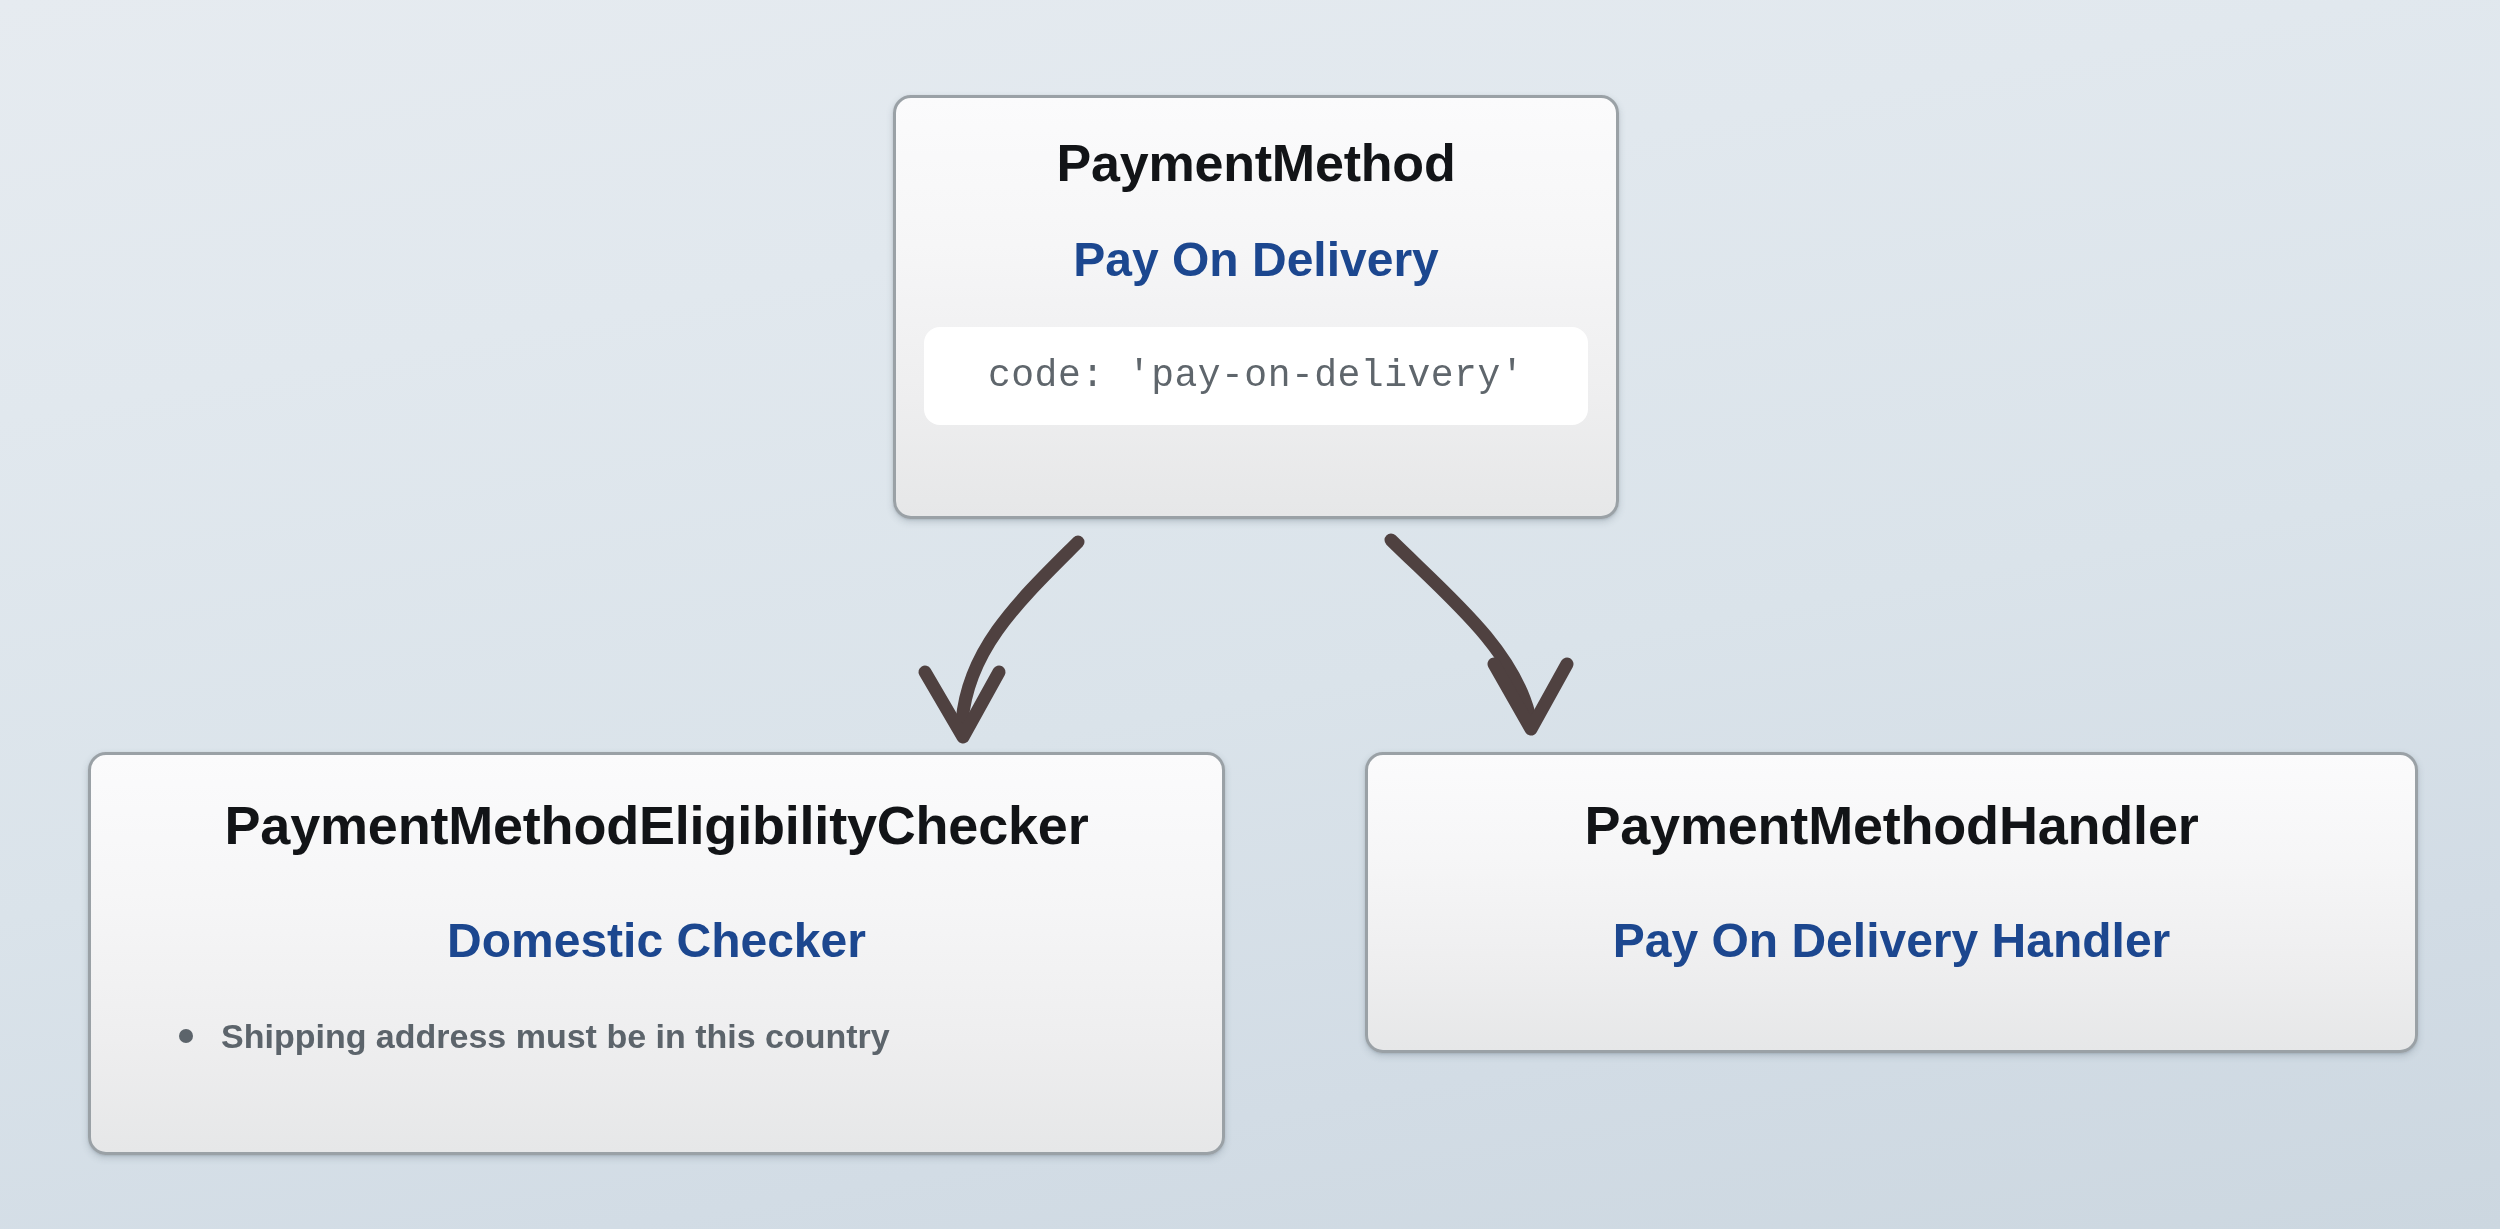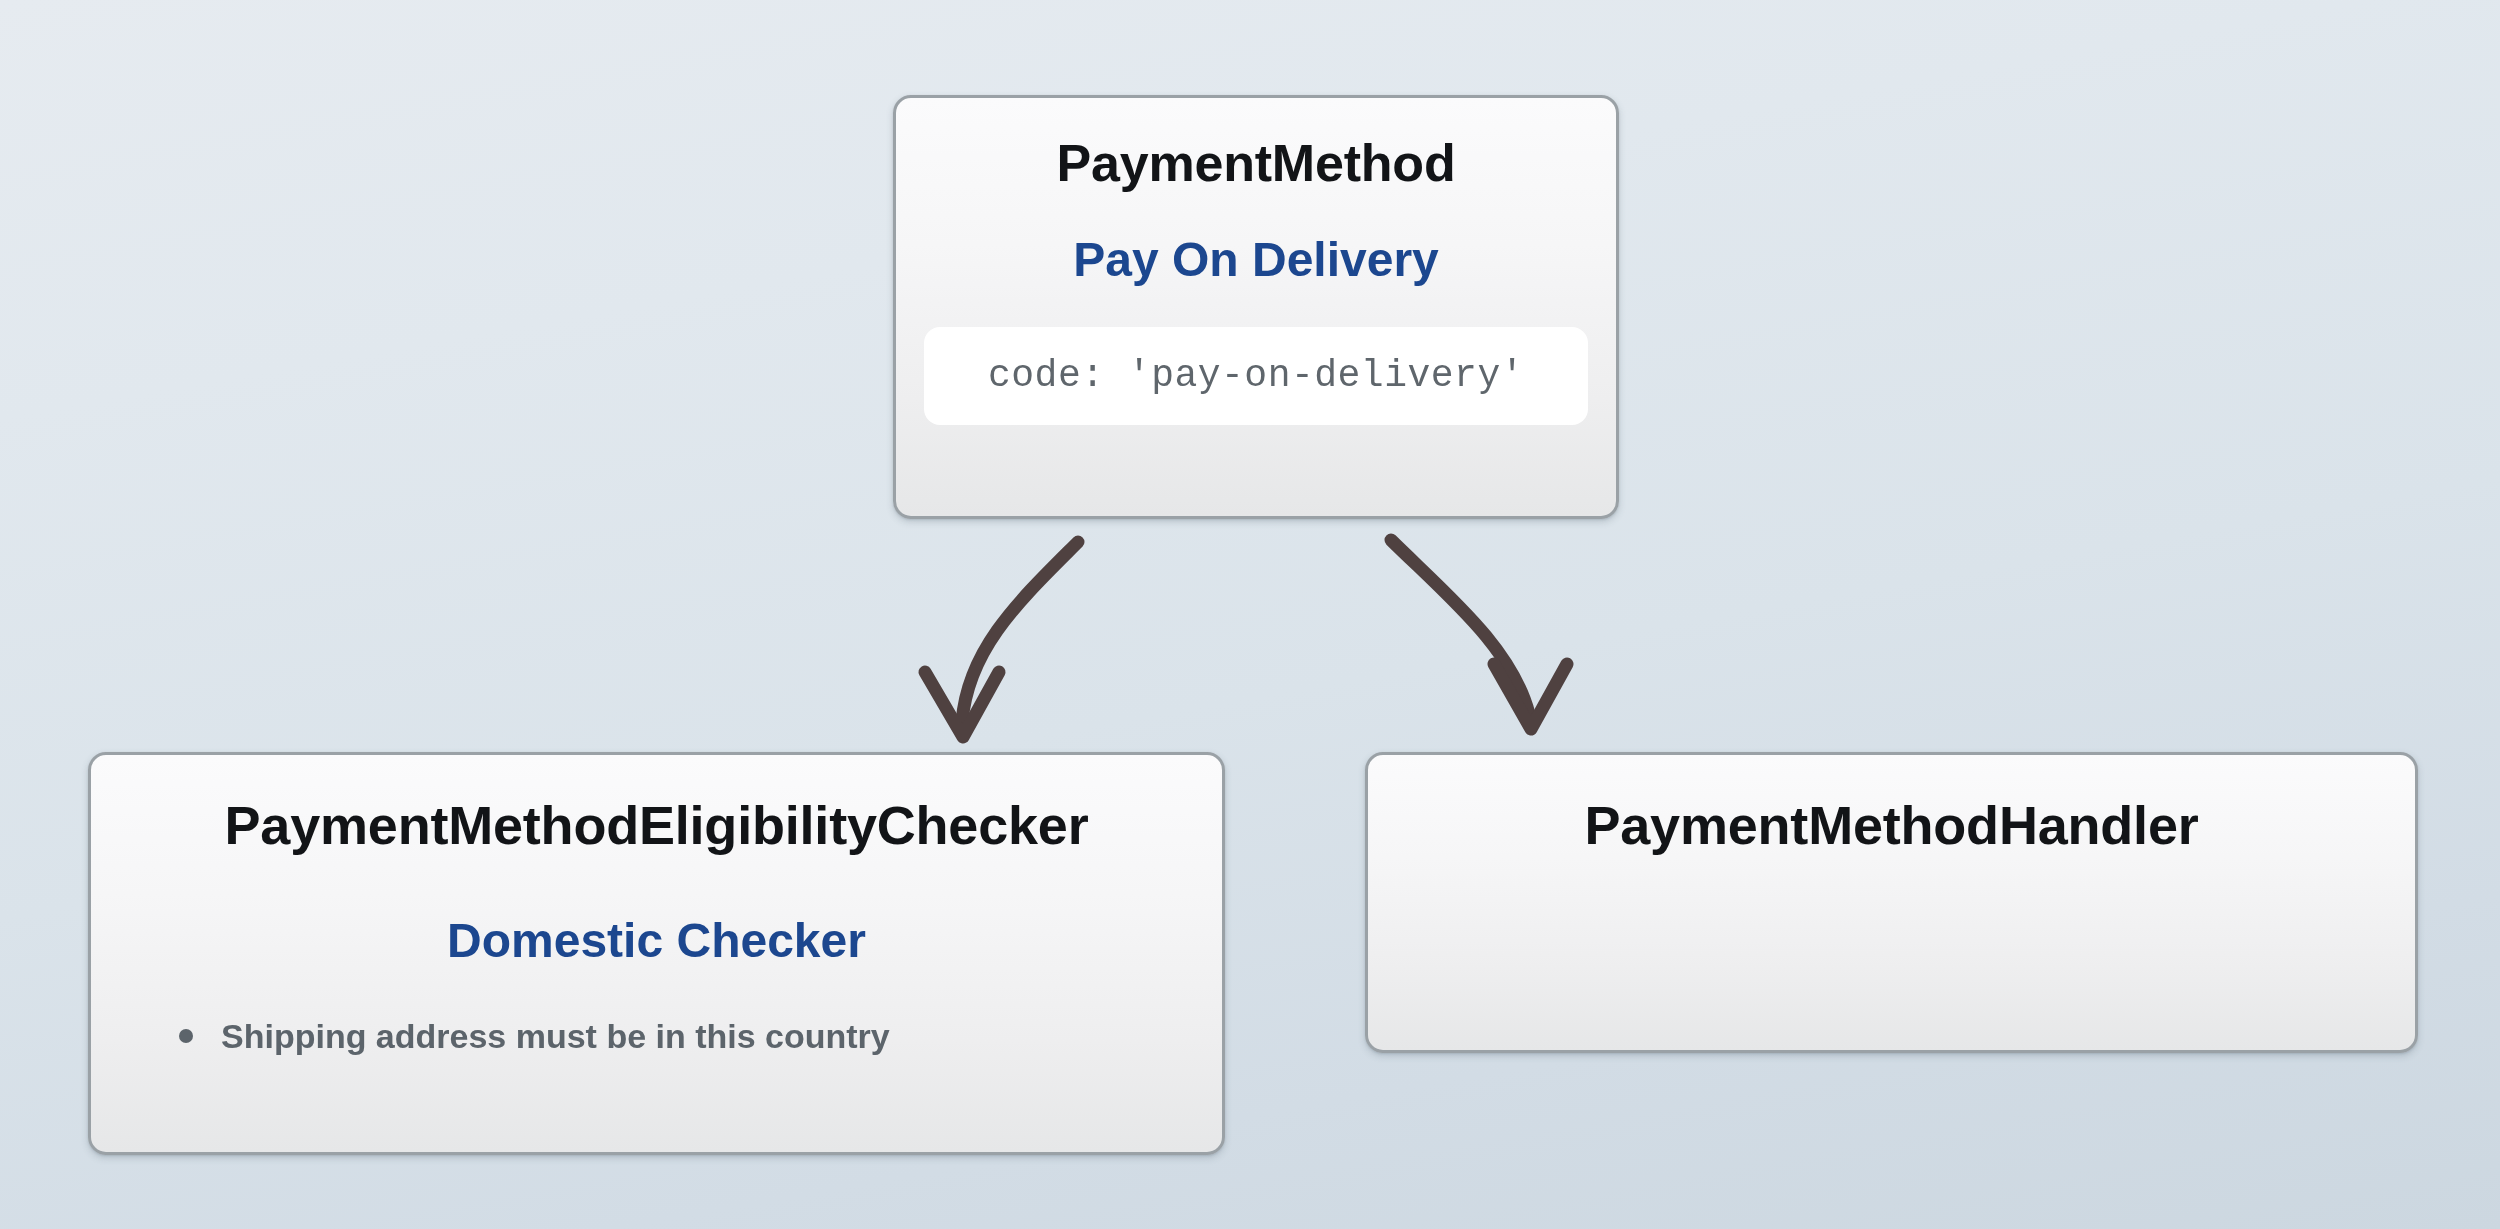--- a/index.html
+++ b/index.html
@@ -193,15 +193,16 @@
   <div class="node" id="node-payment-method">
     <div class="node-title">PaymentMethod</div>
     <div class="node-subtitle">Pay On Delivery</div>
     <div class="code-pill">
       <span class="code-text">code: 'pay-on-delivery'</span>
     </div>
   </div>
 
   <div class="node" id="node-payment-handler">
     <div class="node-title">PaymentMethodHandler</div>
+    <div class="node-subtitle">Pay On Delivery Handler</div>
   </div>
 
 </div>
 
 </body></html>

